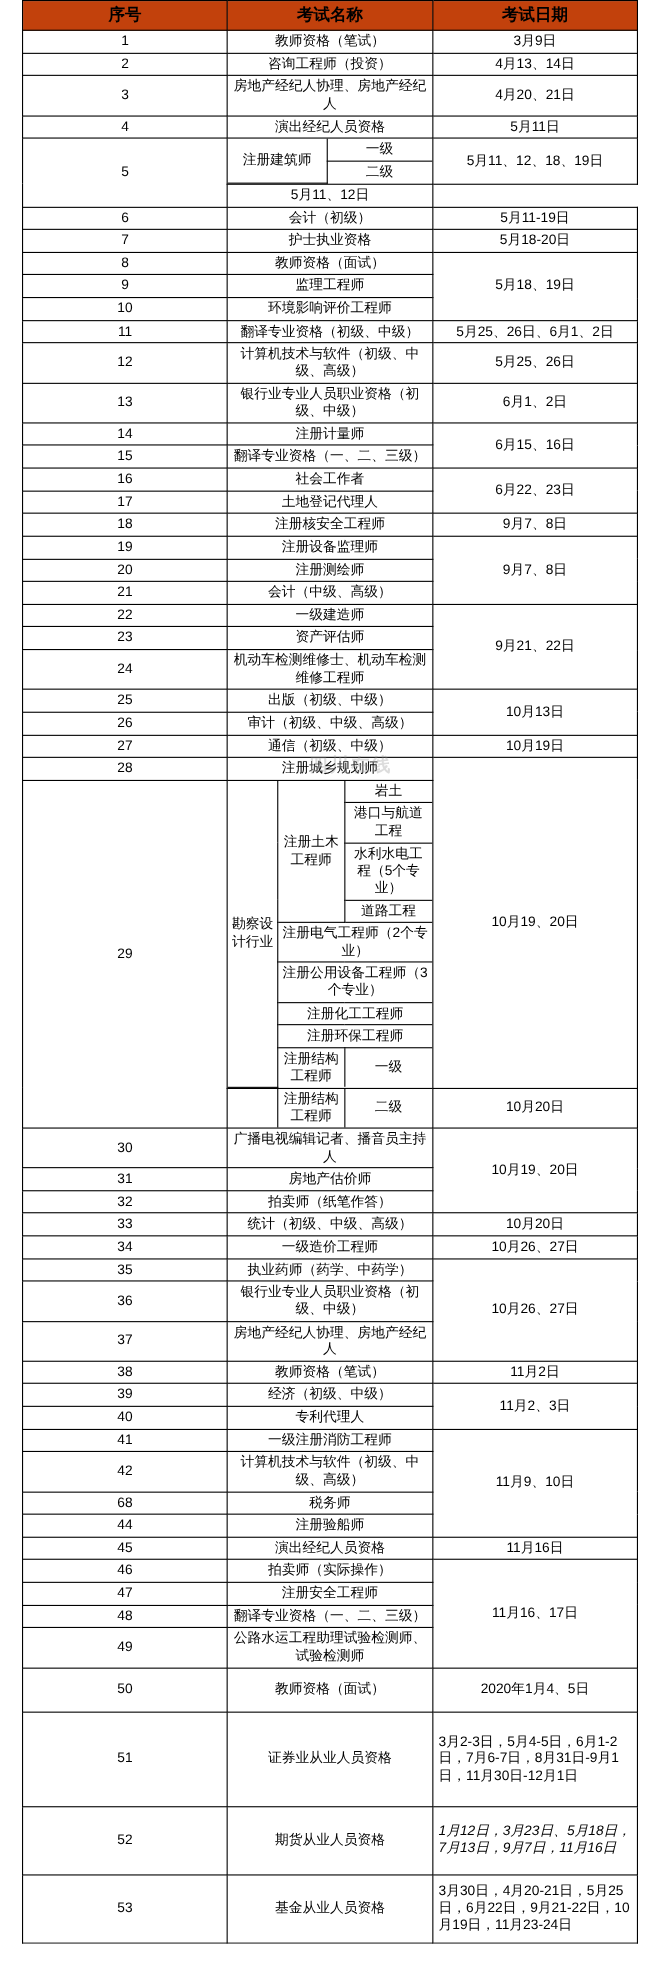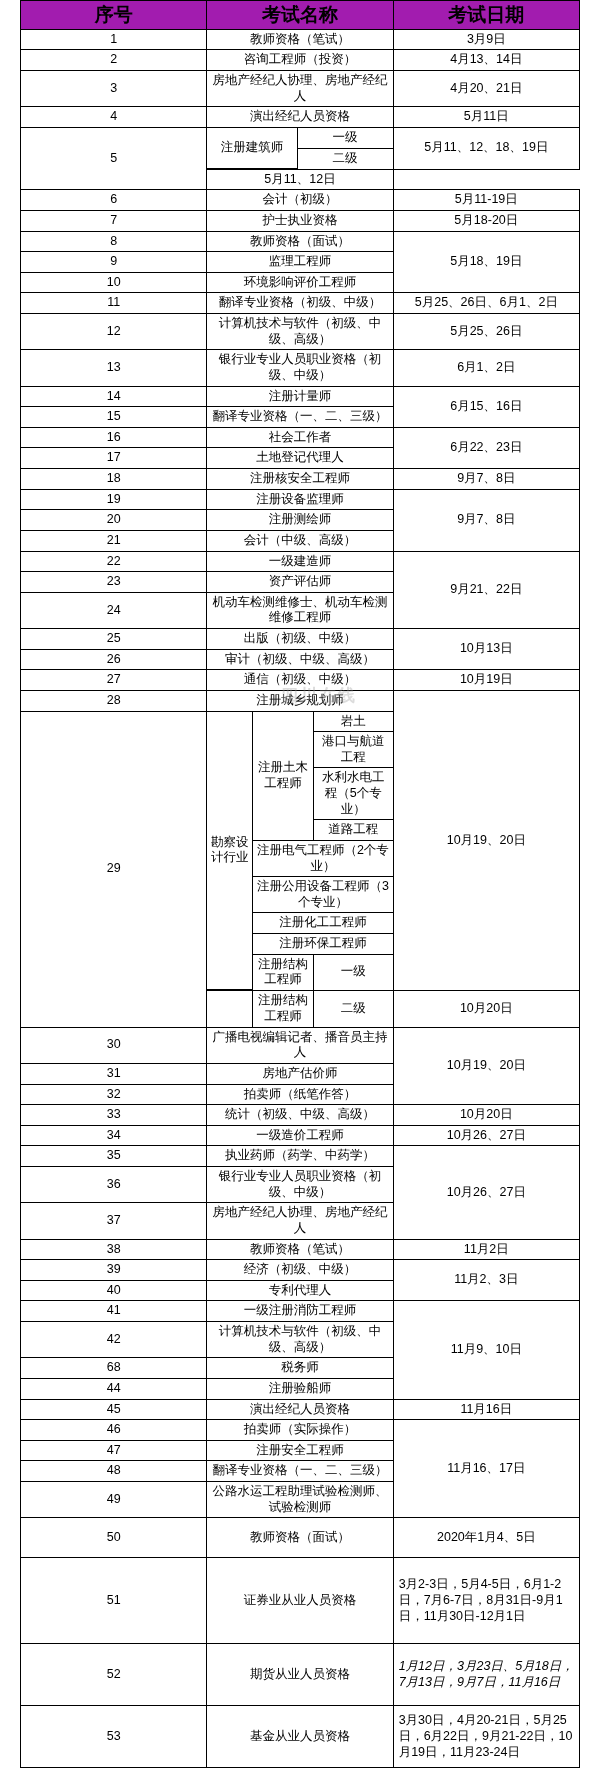--- a/index.html
+++ b/index.html
@@ -27,23 +27,23 @@
   table.sheet td, table.sheet th{
     border:1px solid #000;
     font-size:12.5px;
     line-height:1.25;
     text-align:center;
     vertical-align:middle;
     padding:2px 2px;
     word-break:break-all;
   }
   table.sheet thead th{
-    background:#a21caf;
+    background:#c2410c;
     font-weight:bold;
-    font-size:19px;
+    font-size:15px;
     height:22px;
   }
   td.num{width:38px;}
   td.date{width:150px;}
   td.name{}
   .wm{
     position:absolute;
     left:300px;
     top:690px;
     transform:translateX(-25%);

